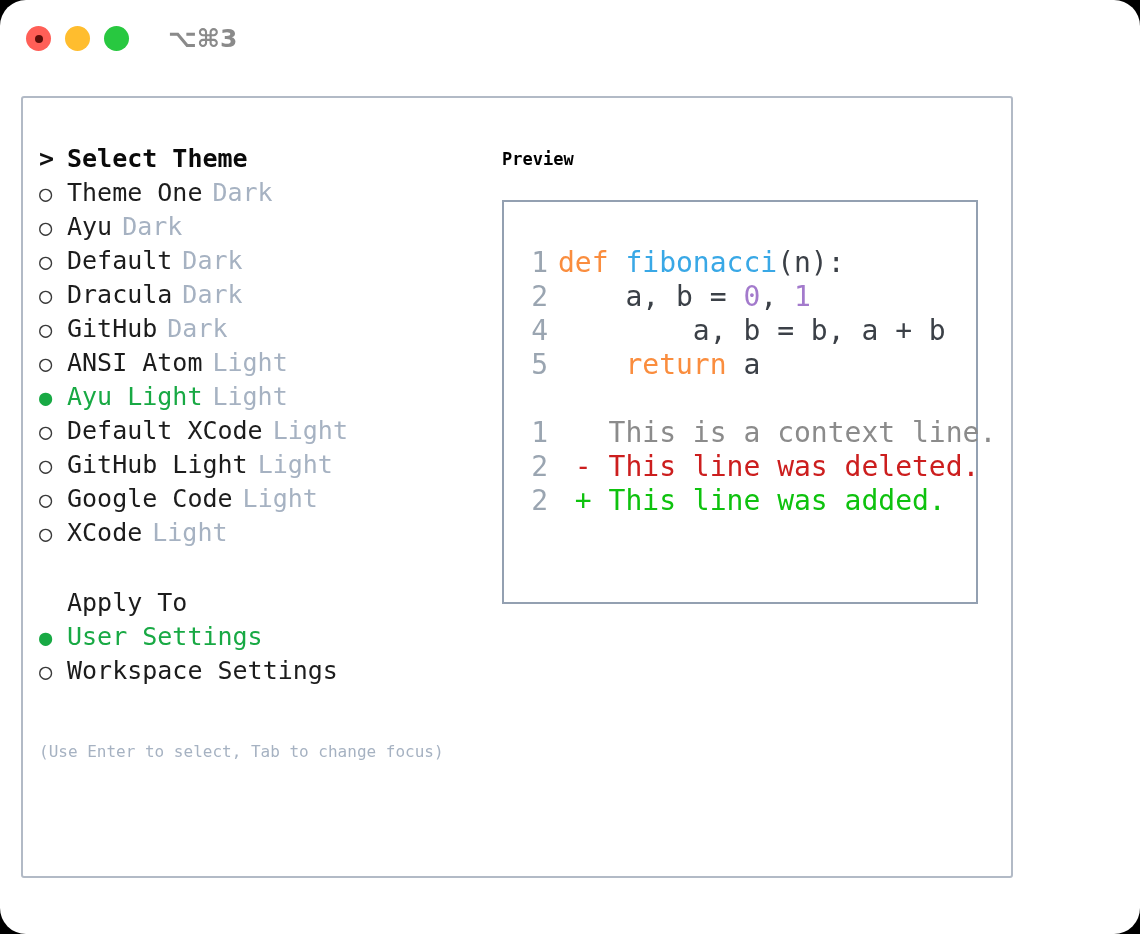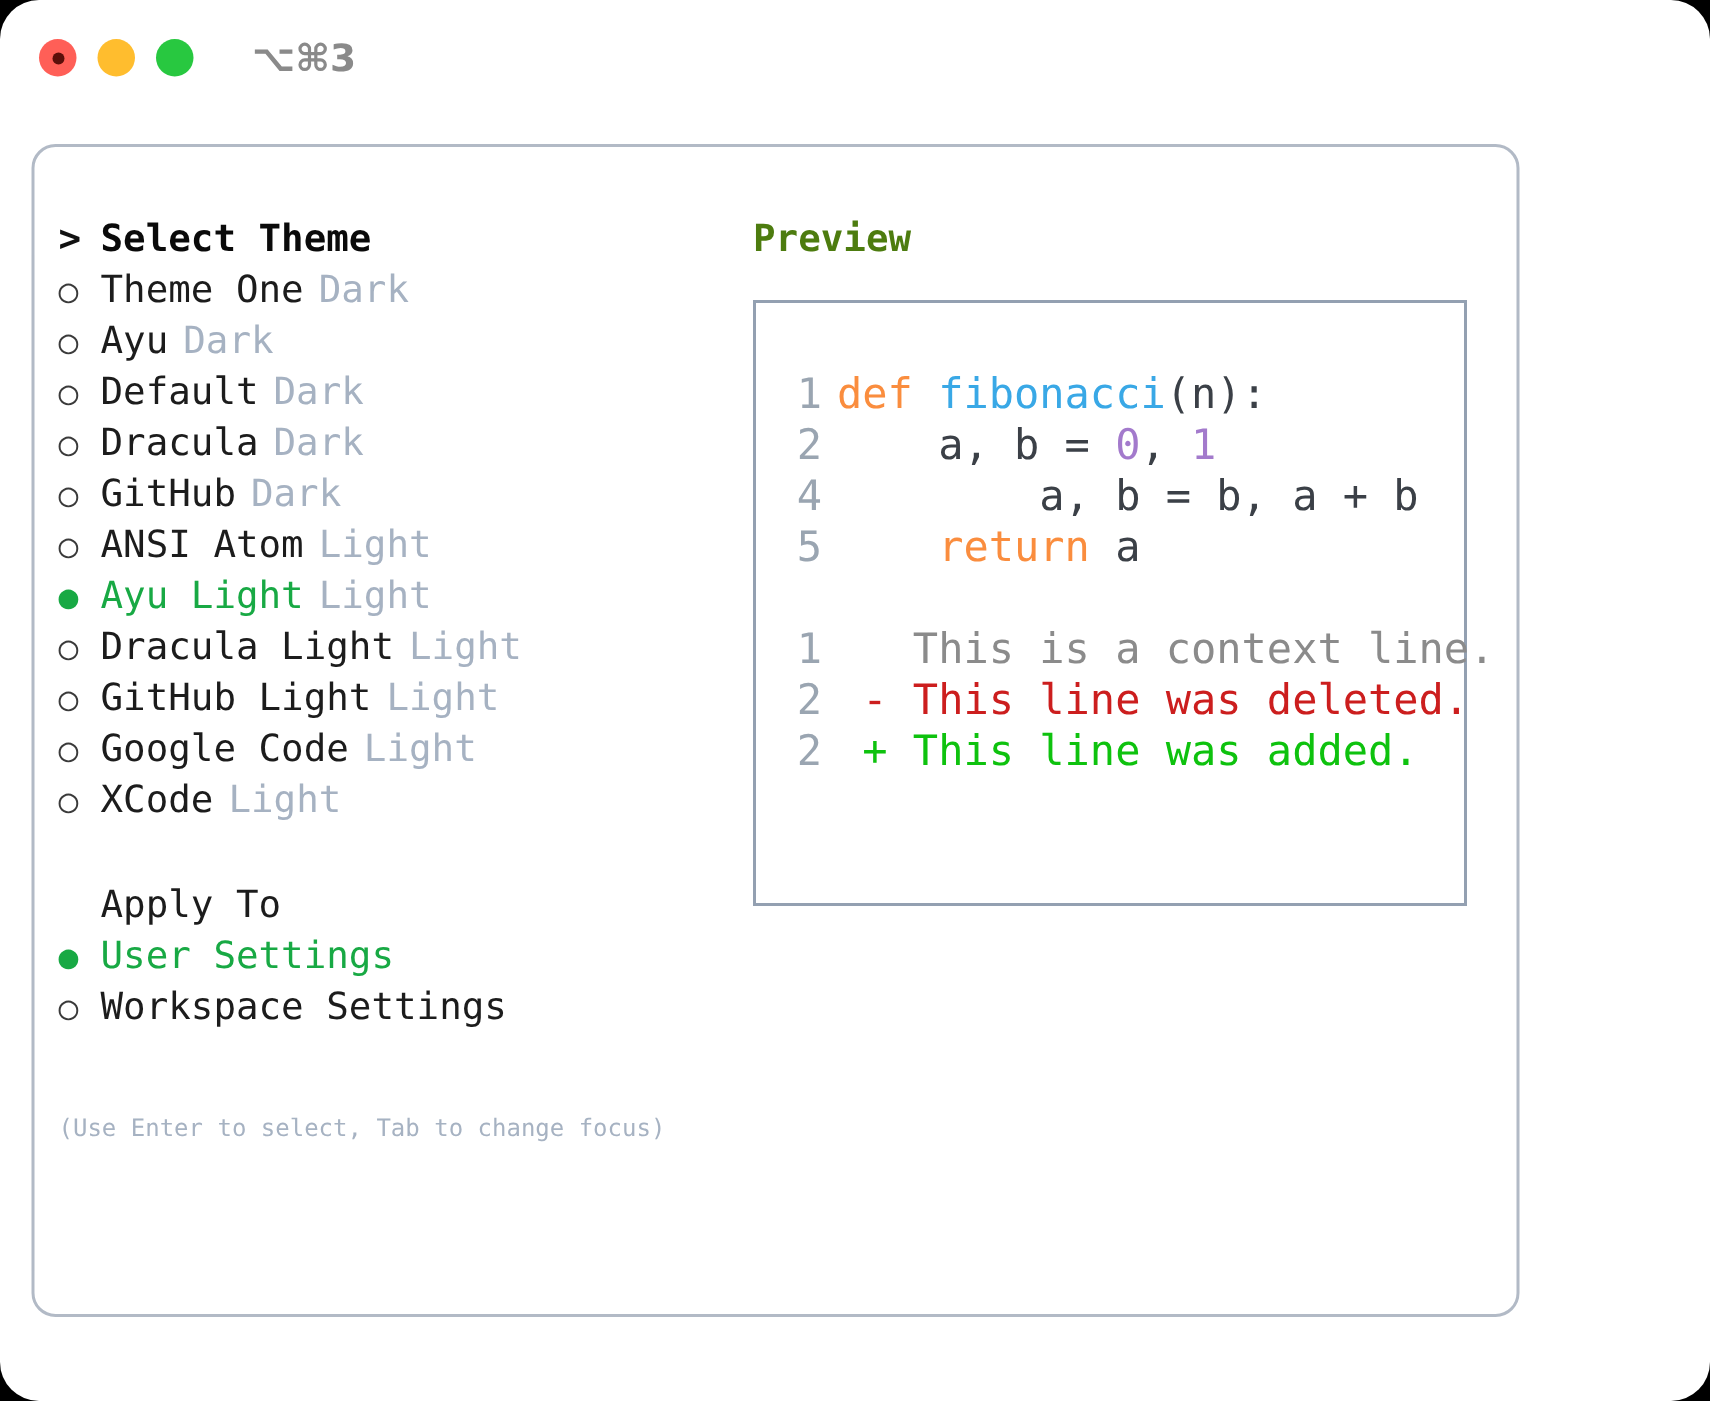--- a/index.html
+++ b/index.html
@@ -71,21 +71,21 @@
   }
 
   
   #panel {
     position: absolute;
     left: 21px;
     top: 96px;
     width: 992px;
     height: 782px;
     border: 2px solid #b2bac6;
-    border-radius: 16px;
+    border-radius: 3px;
     box-sizing: border-box;
     background: #ffffff;
   }
 
   
   #left-col {
     position: absolute;
     left: 16px;
     top: 44px;
     width: 450px;
@@ -124,23 +124,23 @@
   }
 
   
   #right-col {
     position: absolute;
     left: 479px;
     top: 44px;
     width: 490px;
   }
   #preview-title {
-    font-size: 25px;
+    font-size: 17px;
     font-weight: bold;
-    color: #4d7c0f;
+    color: #000000;
     line-height: 34px;
   }
   #preview-box {
     margin-top: 24px;
     width: 476px;
     height: 404px;
     border: 2px solid #93a0b1;
     box-sizing: border-box;
     background: #ffffff;
     padding: 44px 0 0 18px;
@@ -191,21 +191,21 @@
       </div>
 
       <div id="theme-list">
           <div class="row"><span class="marker dot-empty">○</span><span class="row-label">Theme One</span><span class="badge">Dark</span></div>
           <div class="row"><span class="marker dot-empty">○</span><span class="row-label">Ayu</span><span class="badge">Dark</span></div>
           <div class="row"><span class="marker dot-empty">○</span><span class="row-label">Default</span><span class="badge">Dark</span></div>
           <div class="row"><span class="marker dot-empty">○</span><span class="row-label">Dracula</span><span class="badge">Dark</span></div>
           <div class="row"><span class="marker dot-empty">○</span><span class="row-label">GitHub</span><span class="badge">Dark</span></div>
           <div class="row"><span class="marker dot-empty">○</span><span class="row-label">ANSI Atom</span><span class="badge">Light</span></div>
           <div class="row selected"><span class="marker dot-full">●</span><span class="row-label">Ayu Light</span><span class="badge">Light</span></div>
-          <div class="row"><span class="marker dot-empty">○</span><span class="row-label">Dracula Light</span><span class="badge">Light</span></div>
+          <div class="row"><span class="marker dot-empty">○</span><span class="row-label">Default XCode</span><span class="badge">Light</span></div>
           <div class="row"><span class="marker dot-empty">○</span><span class="row-label">GitHub Light</span><span class="badge">Light</span></div>
           <div class="row"><span class="marker dot-empty">○</span><span class="row-label">Google Code</span><span class="badge">Light</span></div>
           <div class="row"><span class="marker dot-empty">○</span><span class="row-label">XCode</span><span class="badge">Light</span></div>
         </div>
 
       <div id="apply-section">
         <div class="row">
           <span class="marker blank">○</span><span class="row-label">Apply To</span>
         </div>
         <div id="apply-list">

